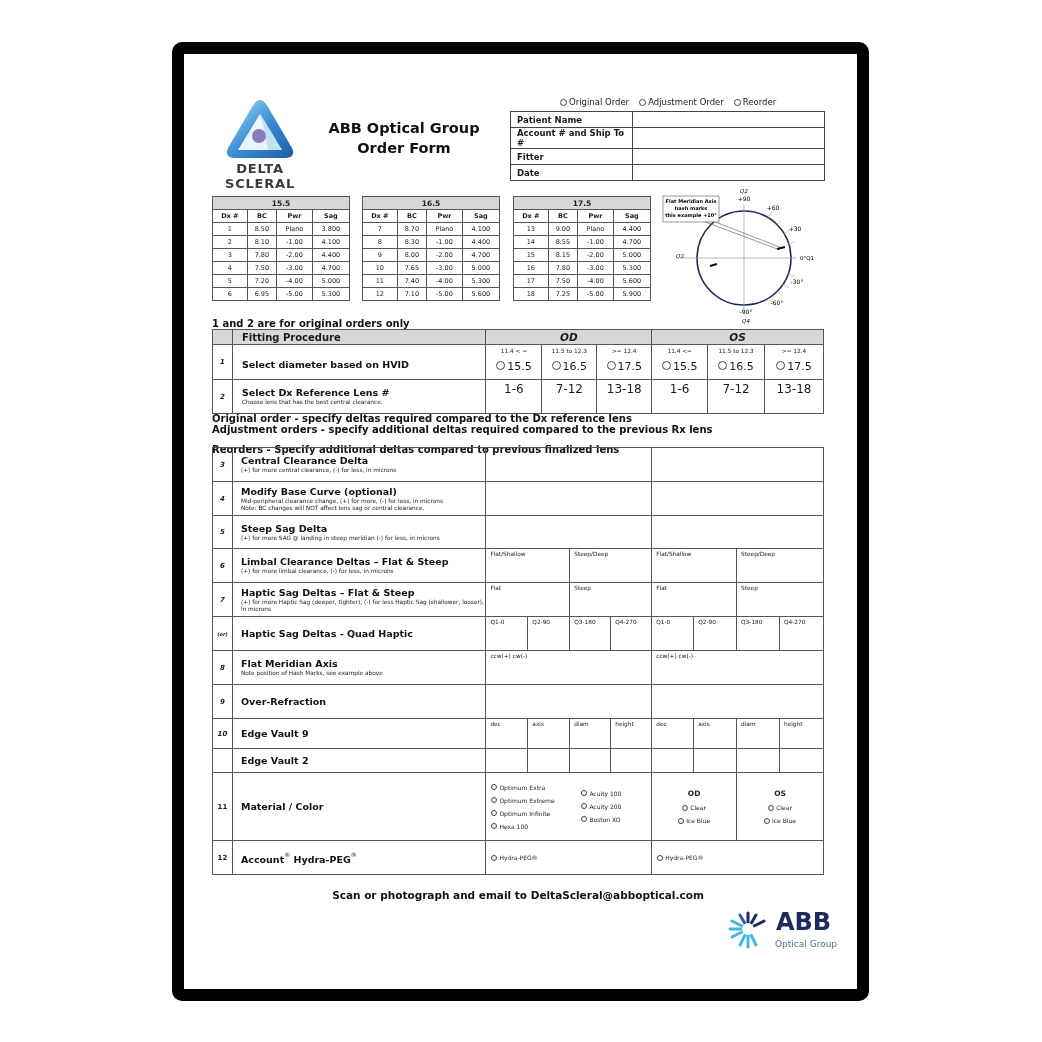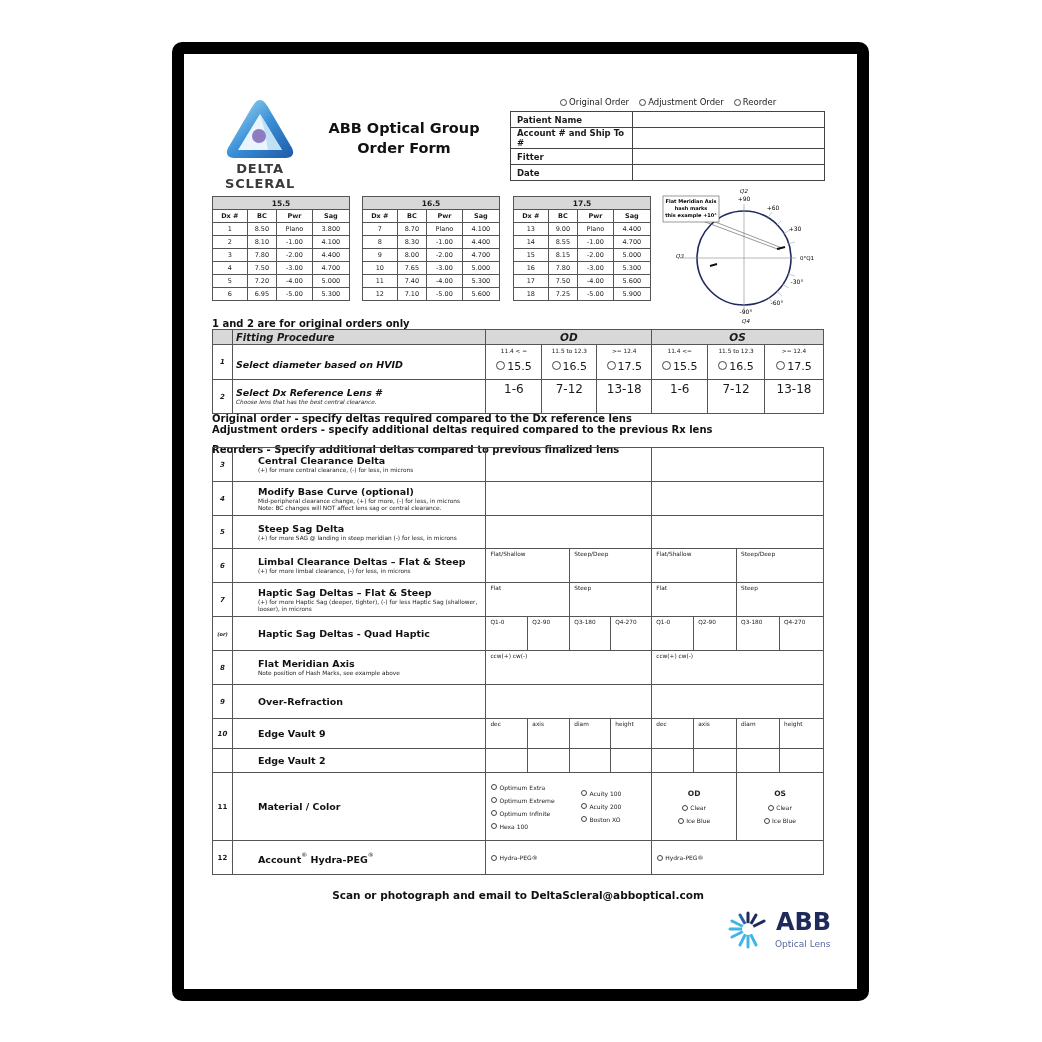--- a/index.html
+++ b/index.html
@@ -30,35 +30,35 @@
   .dx th.size { background: #d8d8d8; font-weight: bold; font-size: 7.5px; height: 13px; }
   .dx th.col { font-weight: bold; }
 
   
   .note { font-size: 10px; font-weight: bold; color: #111; white-space: nowrap; }
 
   
   .main { left: 212px; top: 329px; width: 612px; }
   .main td { border: 1px solid #555; vertical-align: middle; }
   .main .num { width: 20px; text-align: center; font-size: 7px; font-style: italic; font-weight: bold; }
-  .main .lbl { width: 254px; padding-left: 3px; font-style: italic; }
+  .main .lbl { width: 254px; padding-left: 9px; }
   .main .hdr { background: #d8d8d8; font-size: 10px; font-weight: bold; height: 15px; }
   .main .hdr-eye { text-align: center; font-style: italic; font-size: 10.5px; }
   .ltitle { font-size: 9.5px; font-weight: bold; color: #111; line-height: 12px; }
   .lsub { font-size: 5.8px; color: #222; line-height: 7px; }
   .diam { text-align: center; vertical-align: top !important; padding-top: 3px; }
   .diam .range { font-size: 5.8px; display: block; margin-bottom: 1px; }
   .diam .val { font-size: 11px; }
   .diam .radio { width: 9px; height: 9px; margin-right: 2px; vertical-align: 0px; }
   .refcell { text-align: center; vertical-align: top !important; font-size: 12px; padding-top: 2px; }
 
   .sec2 { left: 212px; top: 447px; width: 612px; }
   .sec2 td { border: 1px solid #555; }
   .sec2 .num { width: 20px; text-align: center; font-size: 7px; font-style: italic; font-weight: bold; }
-  .sec2 .lbl { width: 254px; padding-left: 25px; vertical-align: middle; }
+  .sec2 .lbl { width: 254px; padding-left: 8px; vertical-align: middle; }
   .sub { font-size: 5.8px; vertical-align: top; padding: 2px 4px; color: #222; }
   .mat { font-size: 6px; color: #222; }
   .mat .radio { width: 6px; height: 6px; }
 
   .footer { left: 212px; top: 889px; width: 612px; text-align: center; font-size: 10.5px; font-weight: bold; color: #111; }
   .abb-logo { left: 724px; top: 907px; width: 60px; height: 46px; }
   .abb-text { left: 776px; top: 908px; font-size: 24px; font-weight: bold; color: #1f2a5c; letter-spacing: 0px; }
   .abb-sub { left: 775px; top: 939px; font-size: 9px; color: #5a6aa0; }
 </style>
 </head>
@@ -527,13 +527,13 @@
     <line x1="24" y1="22" x2="40" y2="14" stroke="#1f2a5c"></line>
     <line x1="24" y1="22" x2="6" y2="22" stroke="#41b6e6"></line>
     <line x1="24" y1="22" x2="8" y2="30" stroke="#41b6e6"></line>
     <line x1="24" y1="22" x2="16" y2="38" stroke="#41b6e6"></line>
     <line x1="24" y1="22" x2="24" y2="40" stroke="#41b6e6"></line>
     <line x1="24" y1="22" x2="32" y2="38" stroke="#41b6e6"></line>
   </g>
   <circle cx="24" cy="22" r="6" fill="#fff"></circle>
 </svg>
 <div class="abs abb-text">ABB</div>
-<div class="abs abb-sub">Optical Lens</div>
+<div class="abs abb-sub">Optical Group</div>
 
 </body></html>

